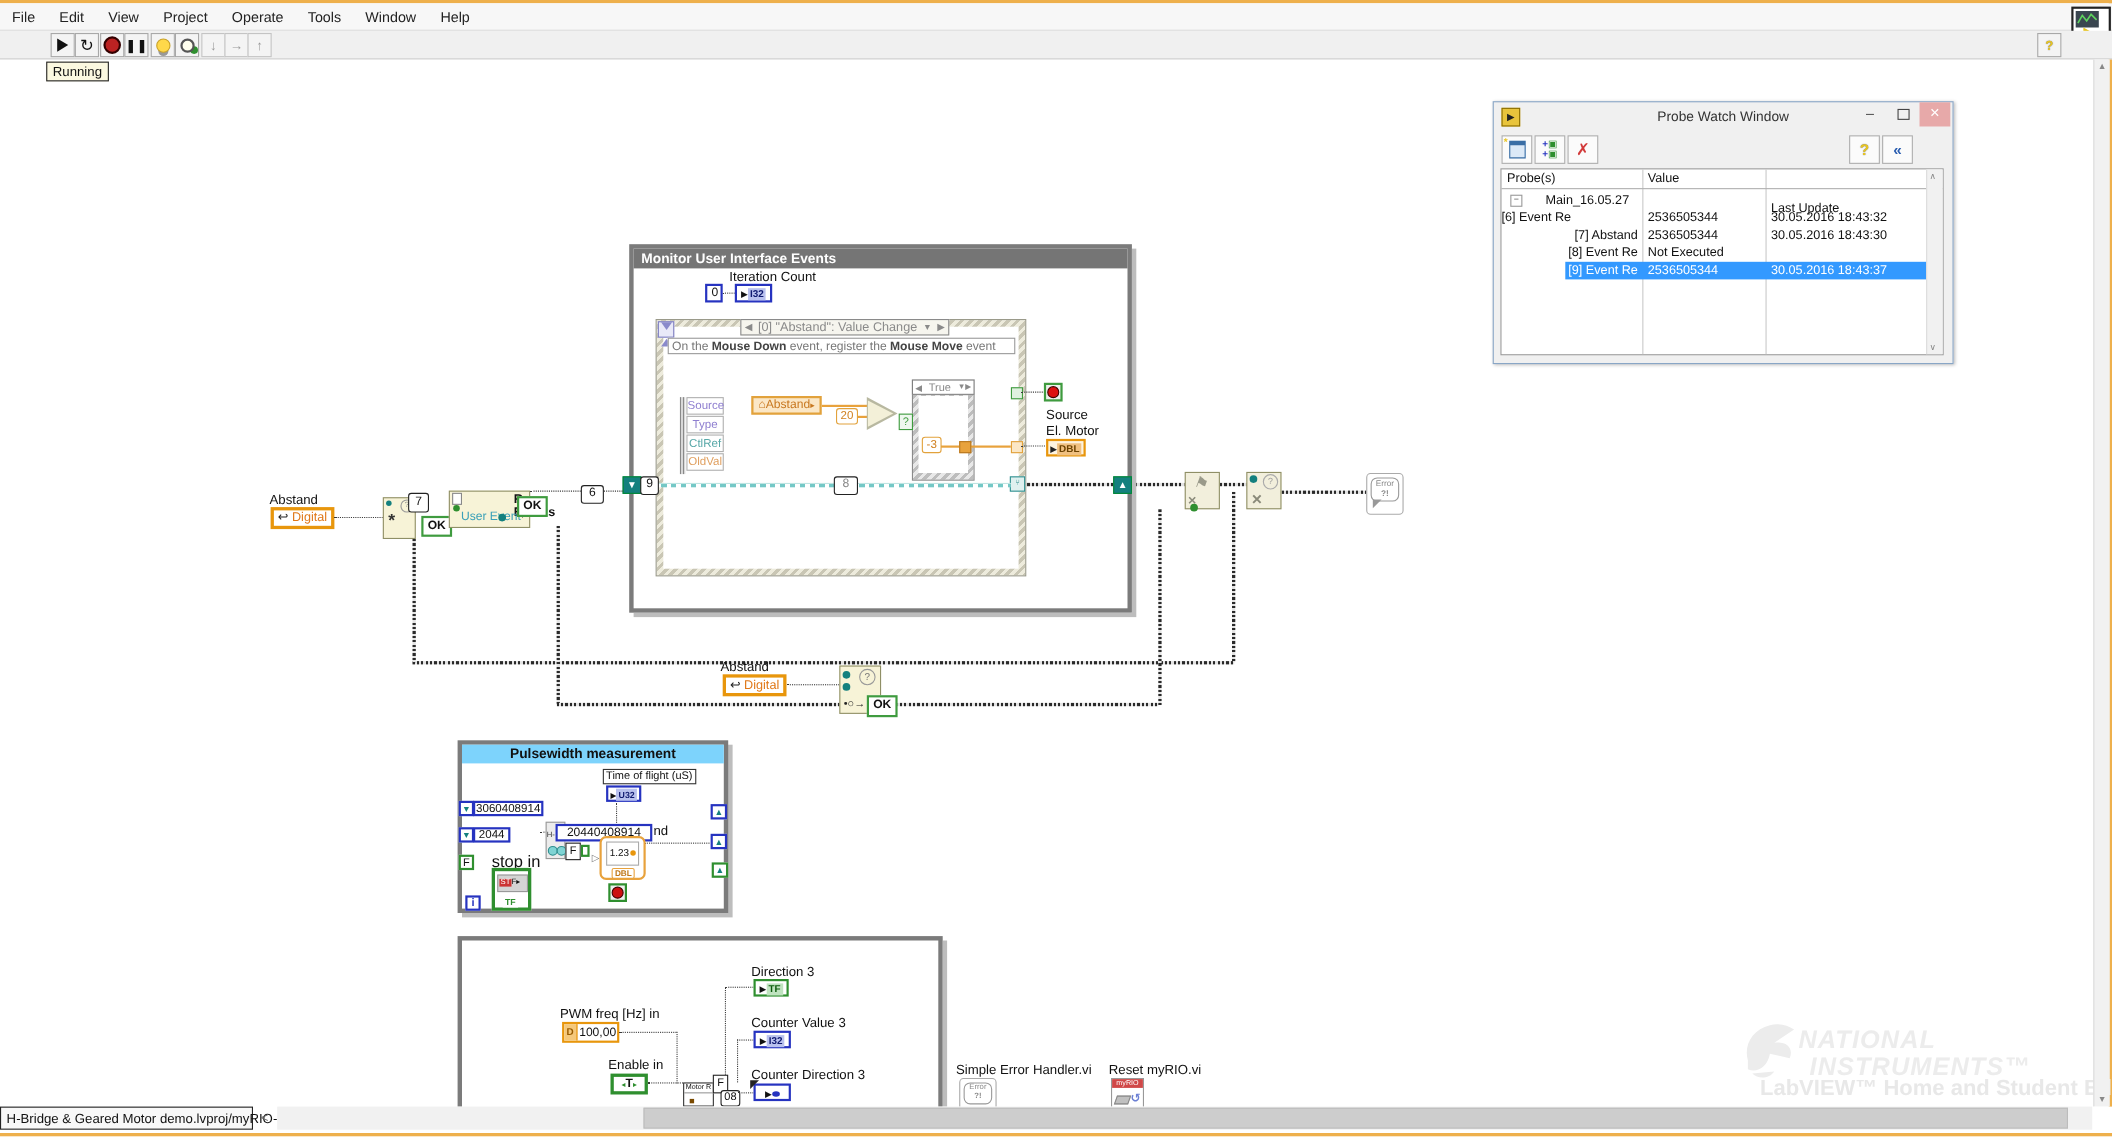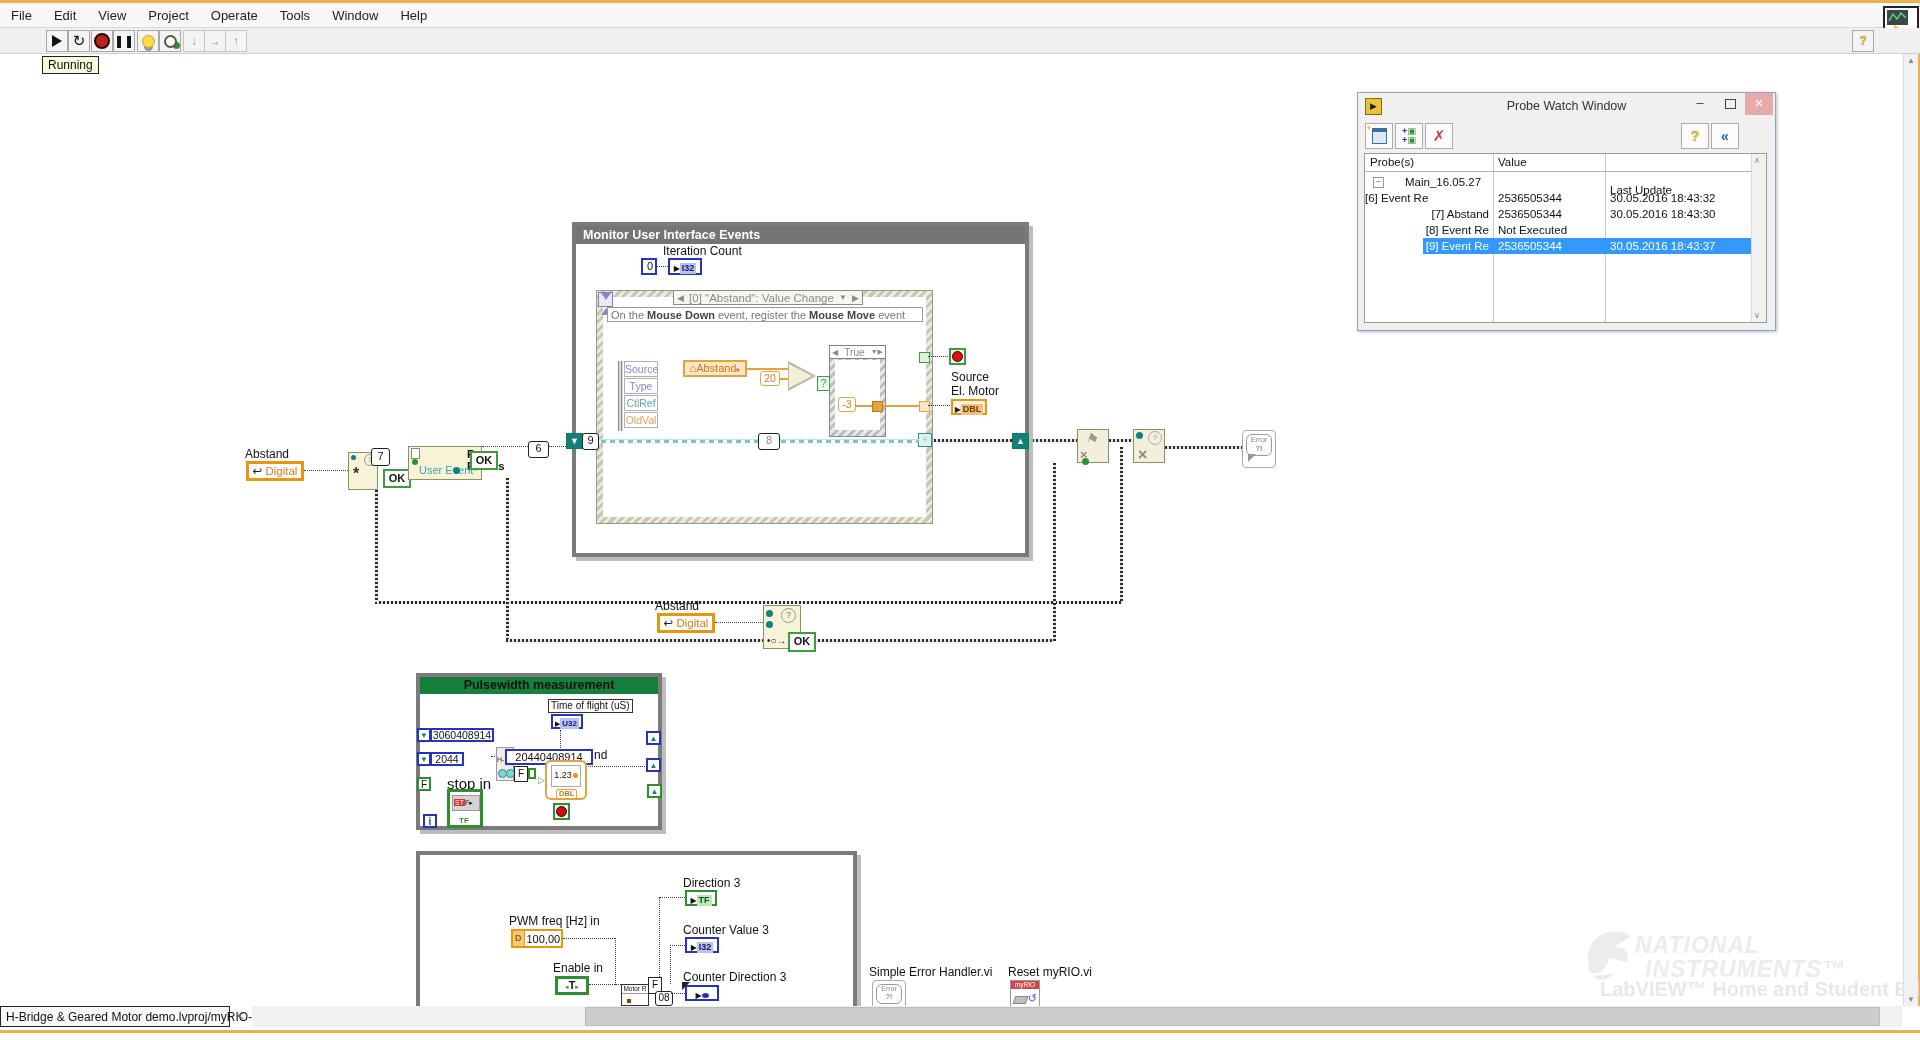--- a/index.html
+++ b/index.html
@@ -256,21 +256,21 @@
     <span class="abs" style="left:4px;bottom:-2px;font-size:16px;font-weight:bold;color:#8a8a7a;">×</span>
   </div>
   <div class="abs" style="left:1242px;top:430px;width:32px;height:36px;border:1px solid #aaa;border-radius:4px;background:#fff;">
     <div class="abs" style="left:3px;top:3px;width:24px;height:20px;border:1px solid #999;border-radius:6px;font-size:7.5px;color:#888;text-align:center;line-height:9px;">
       <span>Error</span><br><b>?!</b>
     </div>
     <div class="abs" style="left:5px;top:23px;width:0;height:0;border-right:8px solid transparent;border-top:8px solid #999;"></div>
   </div>
 
   <div class="abs loop" style="left:416px;top:673px;width:246px;height:157px;">
-    <div class="looptitle" style="background:#15803d;color:#111;text-align:center;padding-left:0;height:17px;line-height:17px;">Pulsewidth measurement</div>
+    <div class="looptitle" style="background:#7dd3fc;color:#111;text-align:center;padding-left:0;height:17px;line-height:17px;">Pulsewidth measurement</div>
   </div>
   <div class="abs" style="left:548px;top:699px;border:1px solid #333;background:#fff;font-size:10px;padding:0 2px;line-height:12px;">Time of flight (uS)</div>
   <div class="abs bblue" style="left:551px;top:714px;width:32px;height:15px;text-align:center;line-height:10px;">
     <span style="font-size:7px;">▶</span><span class="chip" style="background:#b9c1ee;color:#101a70;font-size:8px;">U32</span>
   </div>
   <div class="abs bblue" style="left:417px;top:728px;width:14px;height:14px;color:#14807e;font-size:8px;text-align:center;line-height:11px;">▼</div>
   <div class="abs bblue" style="left:430px;top:728px;width:64px;height:14px;font-size:10.5px;text-align:center;line-height:11px;">3060408914</div>
   <div class="abs bblue" style="left:417px;top:752px;width:14px;height:14px;color:#14807e;font-size:8px;text-align:center;line-height:11px;">▼</div>
   <div class="abs bblue" style="left:430px;top:752px;width:34px;height:14px;font-size:10.5px;text-align:center;line-height:11px;">2044</div>
   <div class="abs bgreen" style="left:417px;top:777px;width:14px;height:14px;font-size:10px;text-align:center;line-height:11px;">F</div>

